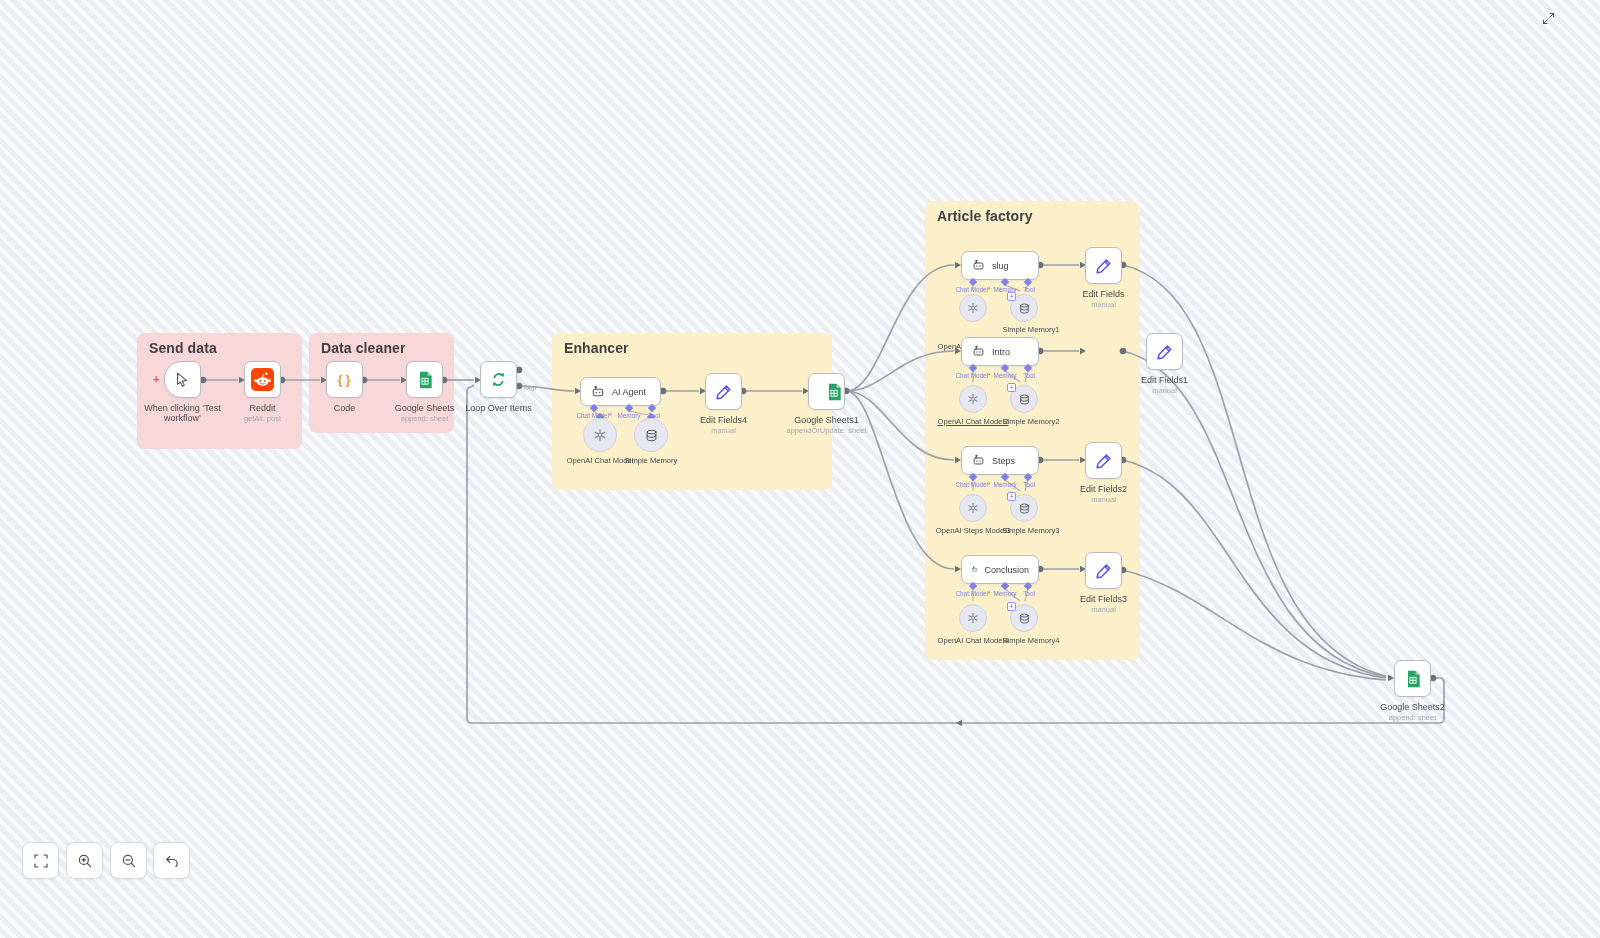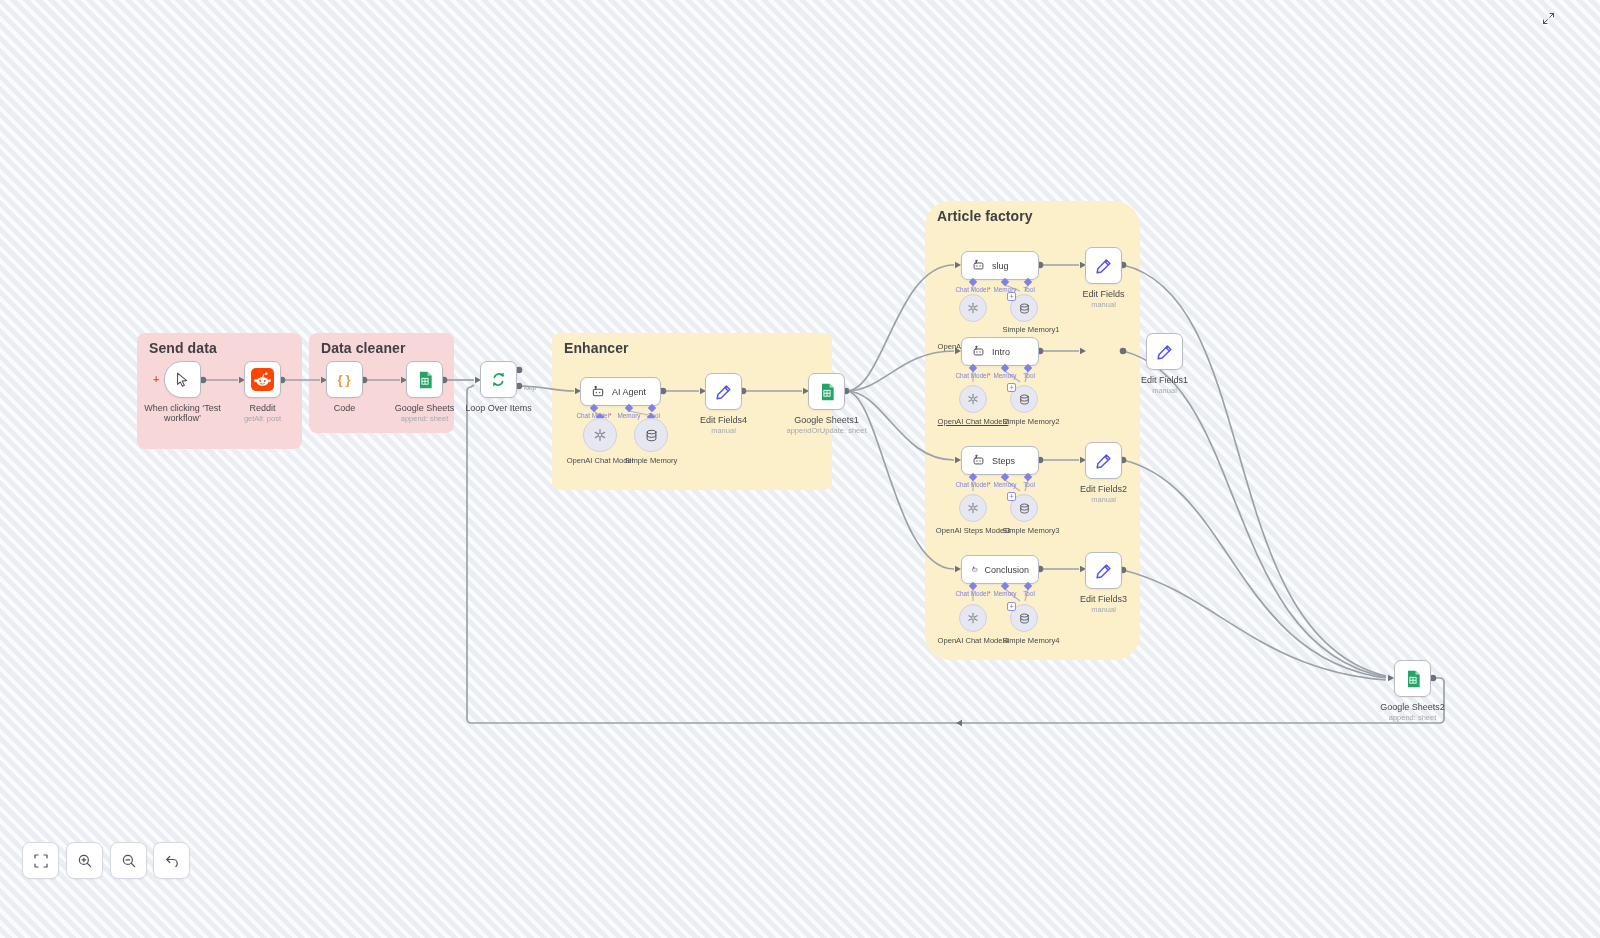--- a/index.html
+++ b/index.html
@@ -60,21 +60,21 @@
 
   <div class="group pink" style="left:137px; top:333px; width:165px; height:116px;">
     <div class="group-title">Send data</div>
   </div>
   <div class="group yellow" style="left:552px; top:333px; width:280px; height:157px;">
     <div class="group-title">Enhancer</div>
   </div>
   <div class="group pink" style="left:309px; top:333px; width:145px; height:100px;">
     <div class="group-title">Data cleaner</div>
   </div>
-  <div class="group yellow" style="left:925px; top:201px; width:215px; height:459px;border-radius:25px;">
+  <div class="group yellow" style="left:925px; top:201px; width:215px; height:459px;">
     <div class="group-title">Article factory</div>
   </div>
 
   <svg class="edges">
     <defs>
       <path id="arr" d="M0 -3.3 L6 0 L0 3.3 Z" fill="#6d7077"></path>
       <circle id="dot" r="3.3" fill="#6d7077"></circle>
     </defs>
     <g>
       <path class="edge" d="M203 380 H238"></path>
@@ -249,21 +249,21 @@
     <svg width="20" height="20" viewBox="0 0 24 24">
       <g fill="none" stroke="#5553f0" stroke-width="1.8" stroke-linejoin="round">
         <path d="M14.8 4.8 l4.2 4.2 L8.6 19.2 l-4.8 .9 .9 -4.8 z"></path>
           <path d="M13.2 6.8 l4 4"></path>
       </g>
     </svg>
     <div class="nlabel">Edit Fields4</div>
     <div class="nsub">manual</div>
   </div>
 
-  <div class="node" style="left:808px; top:373px;">
+  <div class="node" style="left:808px; top:373px;justify-content:flex-end;">
     <svg width="20" height="20" viewBox="0 0 24 24">
       <path d="M6 2 h9 l5 5 v15 h-14 z" fill="#23a566"></path>
         <path d="M15 2 l5 5 h-5 z" fill="#9ad6b6"></path>
       <rect x="8.3" y="10" width="7.4" height="7" fill="none" stroke="#fff" stroke-width="1.1"></rect>
       <path d="M8.3 13.5 h7.4 M12 10 v7" stroke="#fff" stroke-width="1.1"></path>
     </svg>
     <div class="nlabel">Google Sheets1</div>
     <div class="nsub">appendOrUpdate: sheet</div>
   </div>
 

